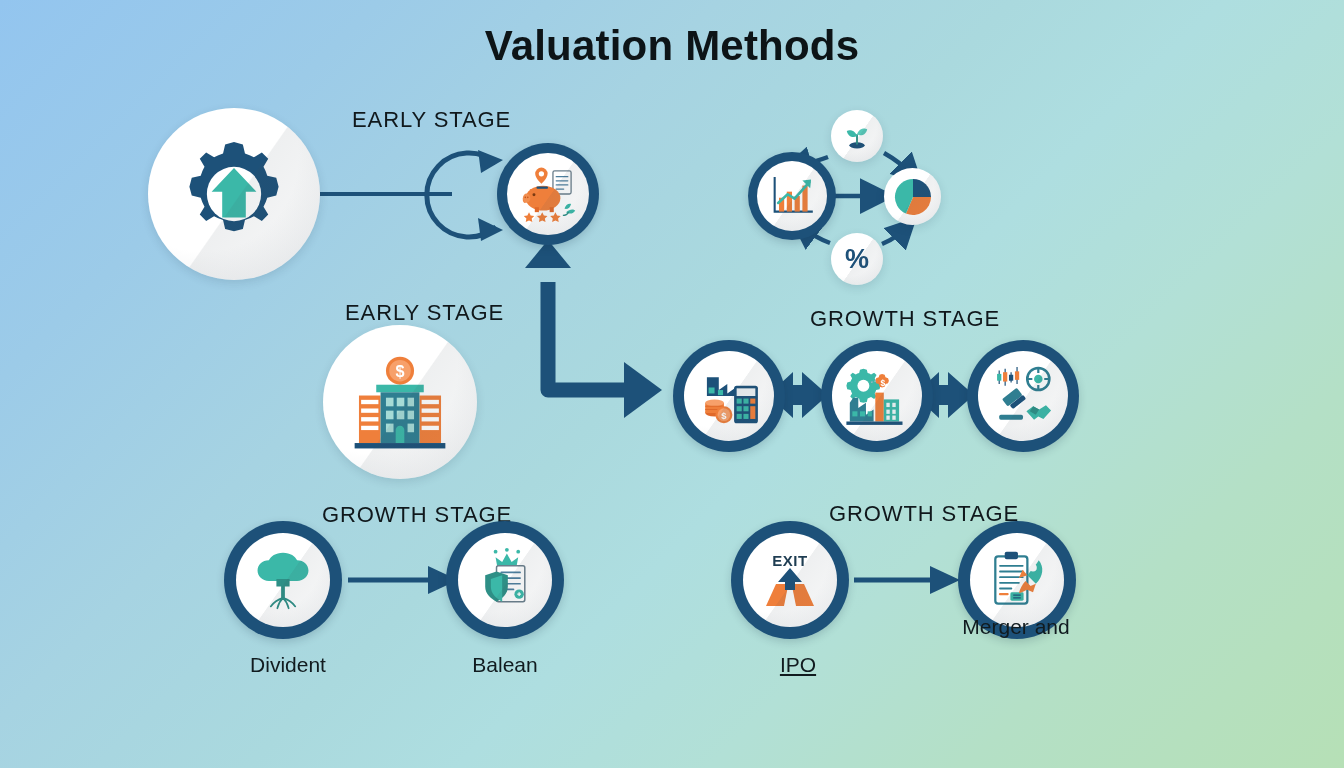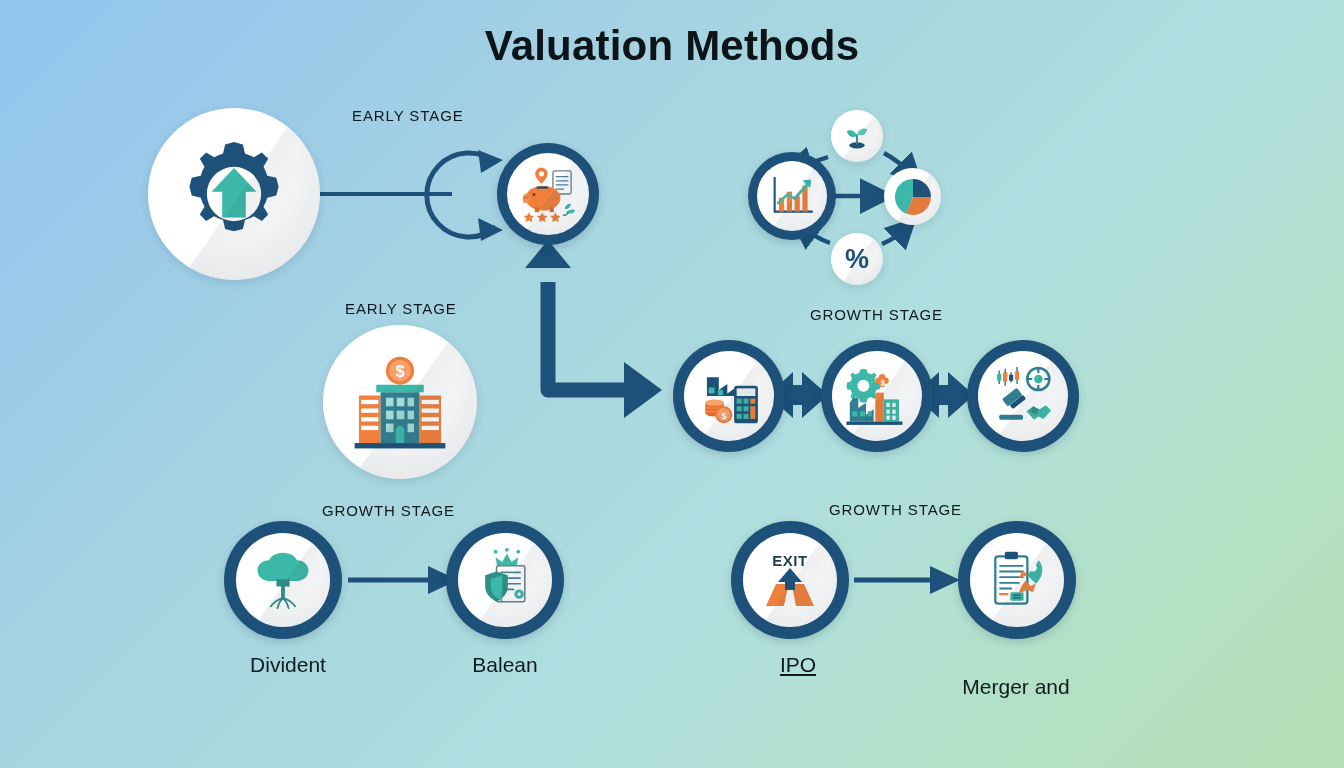--- a/index.html
+++ b/index.html
@@ -36,21 +36,21 @@
     text-align: center;
     font-size: 42px;
     font-weight: bold;
     color: #0d1417;
     letter-spacing: 0.2px;
   }
 
   
   .stage-label {
     position: absolute;
-    font-size: 15px;
+    font-size: 22px;
     font-weight: normal;
     color: #10181c;
     letter-spacing: 0.9px;
     white-space: nowrap;
   }
 
   
   .node-label {
     position: absolute;
     font-size: 21px;
@@ -493,15 +493,15 @@
           <path d="M58 14 c6 7 5 17 -3 25 l-9 -9 c7-9 12-15 12-16z" fill="#3bb8a8"></path>
           <circle cx="52" cy="22" r="4" fill="#ffffff"></circle>
           <path d="M46 30 l-9 3 4 -9z" fill="#ef7f3b"></path>
           <path d="M55 39 l-3 9 -9-4z" fill="#ef7f3b"></path>
           <path d="M44 36 c-4 4 -6 9 -7 13 4-1 9-3 13-7z" fill="#ef7f3b"></path>
         </svg>
       </div>
       <div class="flatshadow"></div>
     </div>
   </div>
-  <div class="node-label" style="left:918px; top:675px; width:196px;">Merger and</div>
+  <div class="node-label" style="left:918px; top:615px; width:196px;">Merger and</div>
 
 </div>
 
 </body></html>

